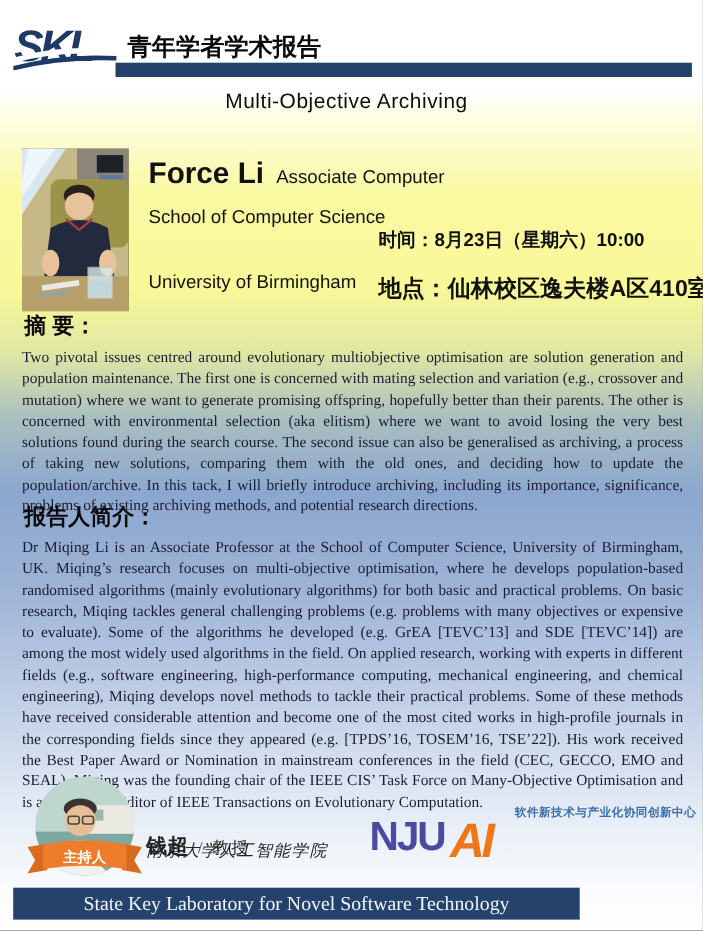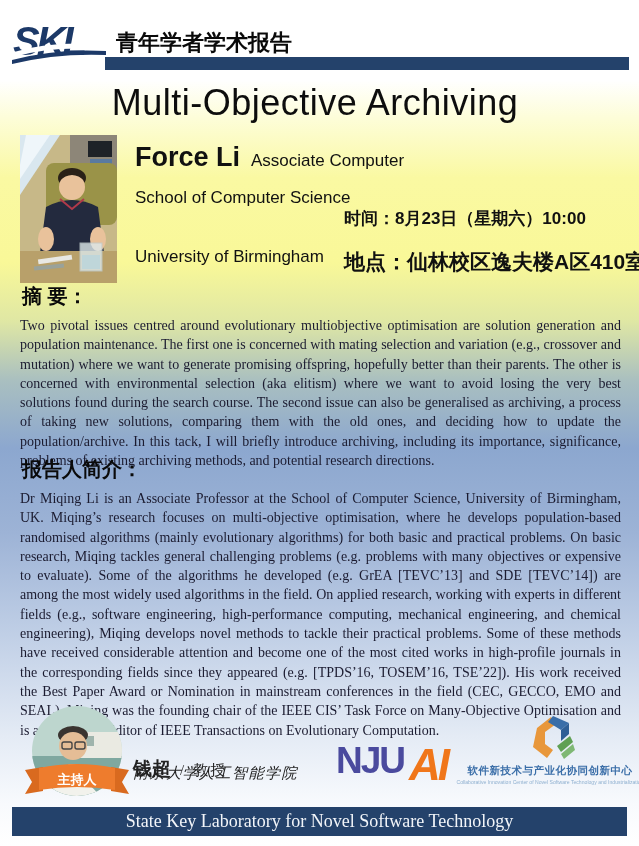--- a/index.html
+++ b/index.html
@@ -11,21 +11,21 @@
       #dfe7a4 38%, #a9bfc0 45%, #8ca7cf 53%, #9db3d6 63%, #c0cfe6 75%,
       #e4ebf5 87%, #f8fafd 95%, #ffffff 100%);
   }
   .abs{position:absolute;}
 
   
   .hdr-text{left:116px;top:28px;display:flex;gap:30px;font-weight:bold;font-size:22px;color:#0a0a0a;white-space:nowrap;}
   .hdr-bar{left:105px;top:57px;width:524px;height:13px;background:#24426B;}
 
   
-  .main-title{left:0;top:82px;width:630px;text-align:center;font-size:36px;color:#0d0d0d;letter-spacing:.5px;}
+  .main-title{left:0;top:82px;width:630px;text-align:center;font-size:19px;color:#0d0d0d;letter-spacing:.5px;}
 
   
   .speaker-photo{left:20px;top:135px;width:97px;height:148px;display:block;}
   .name-row{left:135px;top:142px;display:flex;align-items:baseline;gap:11px;white-space:nowrap;}
   .speaker-name{font-size:27px;font-weight:bold;}
   .speaker-role{font-size:17px;}
   .speaker-school{left:135px;top:188px;font-size:17px;white-space:nowrap;}
   .speaker-univ{left:135px;top:247px;font-size:17px;white-space:nowrap;}
   .talk-time{left:344px;top:189px;font-size:17px;font-weight:bold;white-space:nowrap;margin-top:18px;}
   .talk-loc{left:344px;top:248px;font-size:21px;font-weight:bold;white-space:nowrap;}
@@ -47,26 +47,26 @@
   .host-name-row{left:133px;top:756px;display:flex;align-items:baseline;gap:9px;white-space:nowrap;text-align:right;}
   .host-name{font-size:19px;font-weight:bold;color:#222;}
   .host-sep{font-size:15px;color:#333;font-family:"Liberation Serif",serif;}
   .host-title{font-size:15px;color:#222;font-family:"Liberation Serif",serif;letter-spacing:2px;}
   .host-affil{left:133px;top:764px;font-size:15px;color:#222;font-family:"Liberation Serif",serif;font-style:italic;letter-spacing:1.5px;white-space:nowrap;}
 
   .njuai{left:336px;top:740px;display:flex;align-items:flex-start;white-space:nowrap;}
   .nju-part{font-size:37px;font-weight:800;color:#4A4A9E;letter-spacing:-2px;}
   .ai-part{font-size:44px;font-weight:800;font-style:italic;color:#F0761A;letter-spacing:-3px;margin-left:5px;}
 
-  .cic{left:468px;top:714px;width:164px;display:flex;flex-direction:column;align-items:center;}
+  .cic{left:468px;top:714px;width:164px;display:flex;flex-direction:row;align-items:center;}
   .cic-cn{font-size:10.5px;font-weight:bold;color:#3A6EA8;letter-spacing:.5px;margin-top:2px;white-space:nowrap;}
   .cic-en{font-size:6px;color:#8FB0D0;margin-top:1px;white-space:nowrap;transform:scale(.85);}
 
   .bottom-bar{
-    left:12px;top:807px;width:615px;height:29px;background:#24426B;
+    left:12px;top:807px;width:515px;height:29px;background:#24426B;
     display:flex;align-items:center;justify-content:center;gap:26px;
     font-family:"Liberation Serif",serif;font-size:18px;color:#F2F5F9;
   }
   .bottom-bar span{white-space:pre;}
 </style>
 </head>
 <body>
 
 <div class="poster">
 

